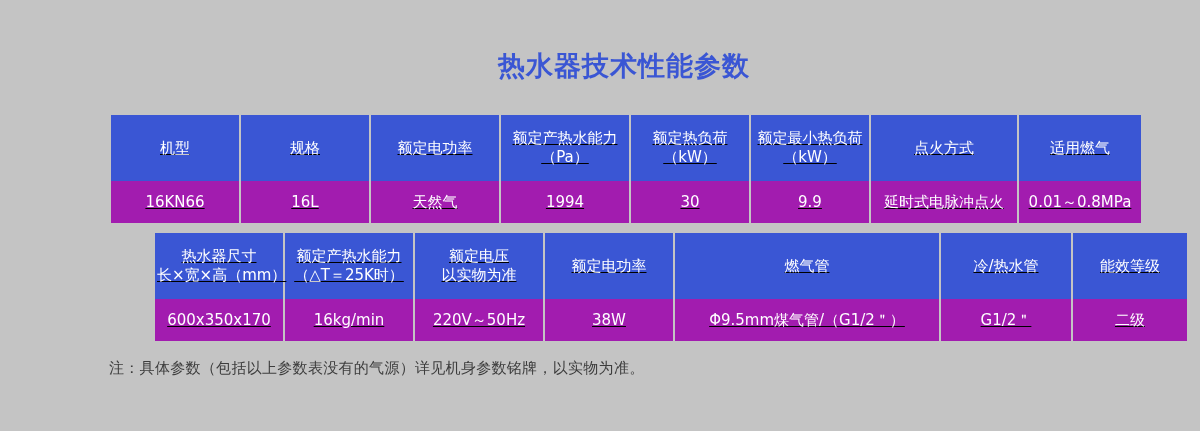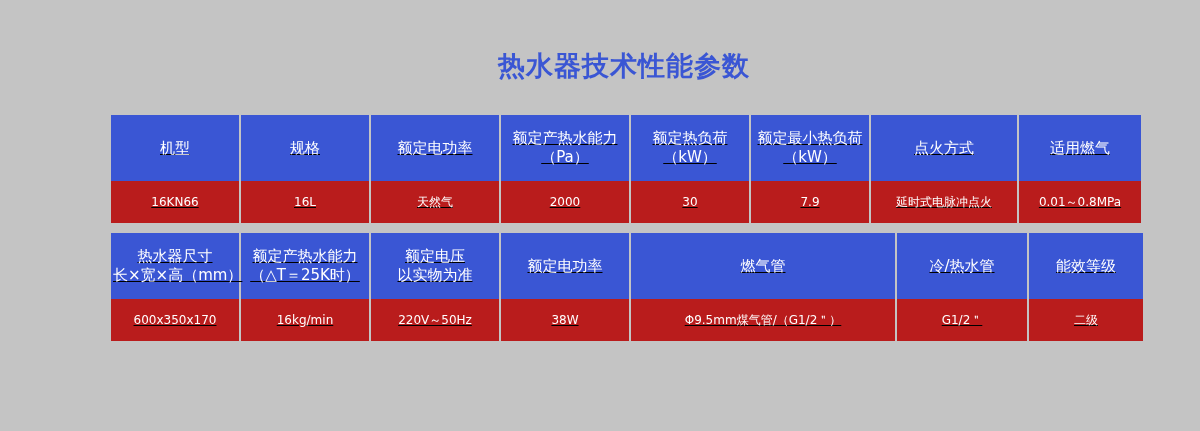--- a/index.html
+++ b/index.html
@@ -36,40 +36,41 @@
   }
   table.spec {
     width: 1030px;
     border-collapse: separate;
     border-spacing: 2px 0;
     table-layout: fixed;
     text-decoration: underline;
   }
   table.spec + table.spec {
     margin-top: 10px;
+    margin-left: 44px;
   }
   table.spec th,
   table.spec td {
     color: #ffffff;
     text-align: center;
     vertical-align: middle;
     font-weight: normal;
     padding: 0 2px;
     line-height: 1.25;
     white-space: nowrap;
   }
   table.spec th {
     background: #3a56d4;
     height: 66px;
     font-size: 15px;
   }
   table.spec td {
-    background: #b91c1c;
+    background: #a21caf;
     height: 42px;
-    font-size: 12px;
+    font-size: 15px;
   }
   table.spec th .sub {
     display: block;
   }
   .note {
     width: 1030px;
     margin: 0 auto;
     padding-top: 18px;
     color: #3d3d3d;
     font-size: 15px;
@@ -126,23 +127,23 @@
           <th>
             <span class="sub">适用燃气</span>
           </th>
         </tr>
       </thead>
       <tbody>
         <tr>
           <td>16KN66</td>
           <td>16L</td>
           <td>天然气</td>
-          <td>2000</td>
+          <td>1994</td>
           <td>30</td>
-          <td>7.9</td>
+          <td>9.9</td>
           <td>延时式电脉冲点火</td>
           <td>0.01～0.8MPa</td>
         </tr>
       </tbody>
     </table>
 
     <table class="spec">
       <colgroup>
         <col style="width:128px">
           <col style="width:128px">
@@ -188,14 +189,15 @@
           <td>38W</td>
           <td>Φ9.5mm煤气管/（G1/2＂）</td>
           <td>G1/2＂</td>
           <td>二级</td>
         </tr>
       </tbody>
     </table>
 
   </div>
 
+  <div class="note">注：具体参数（包括以上参数表没有的气源）详见机身参数铭牌，以实物为准。</div>
 
 </div>
 
 </body></html>

